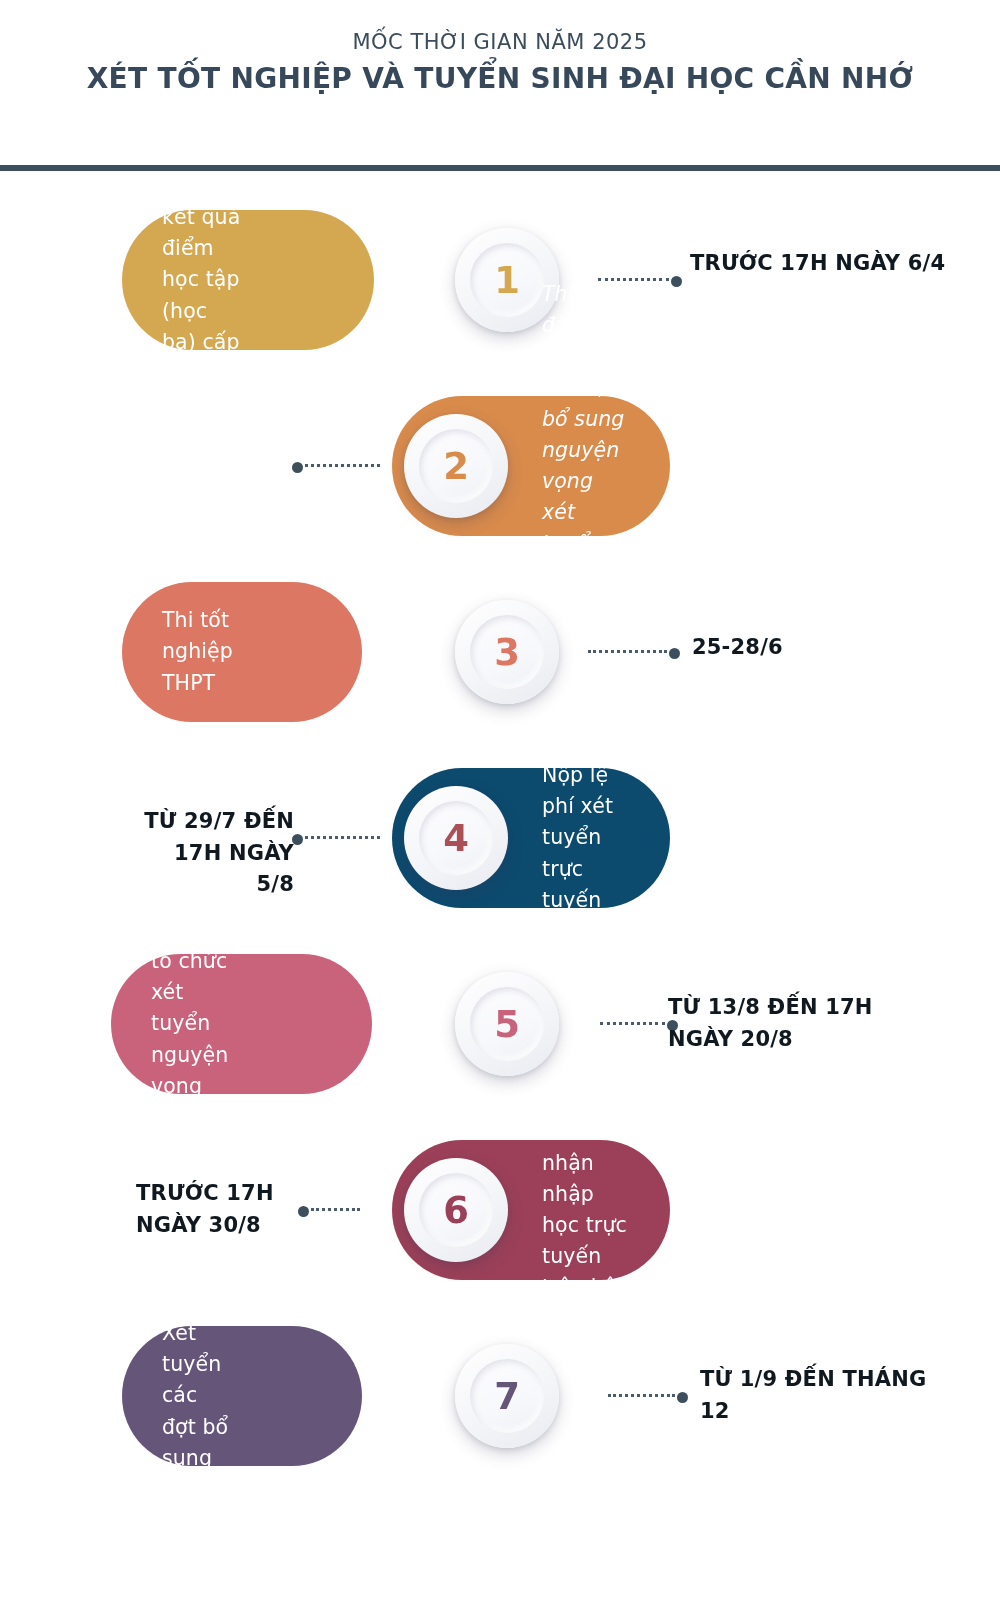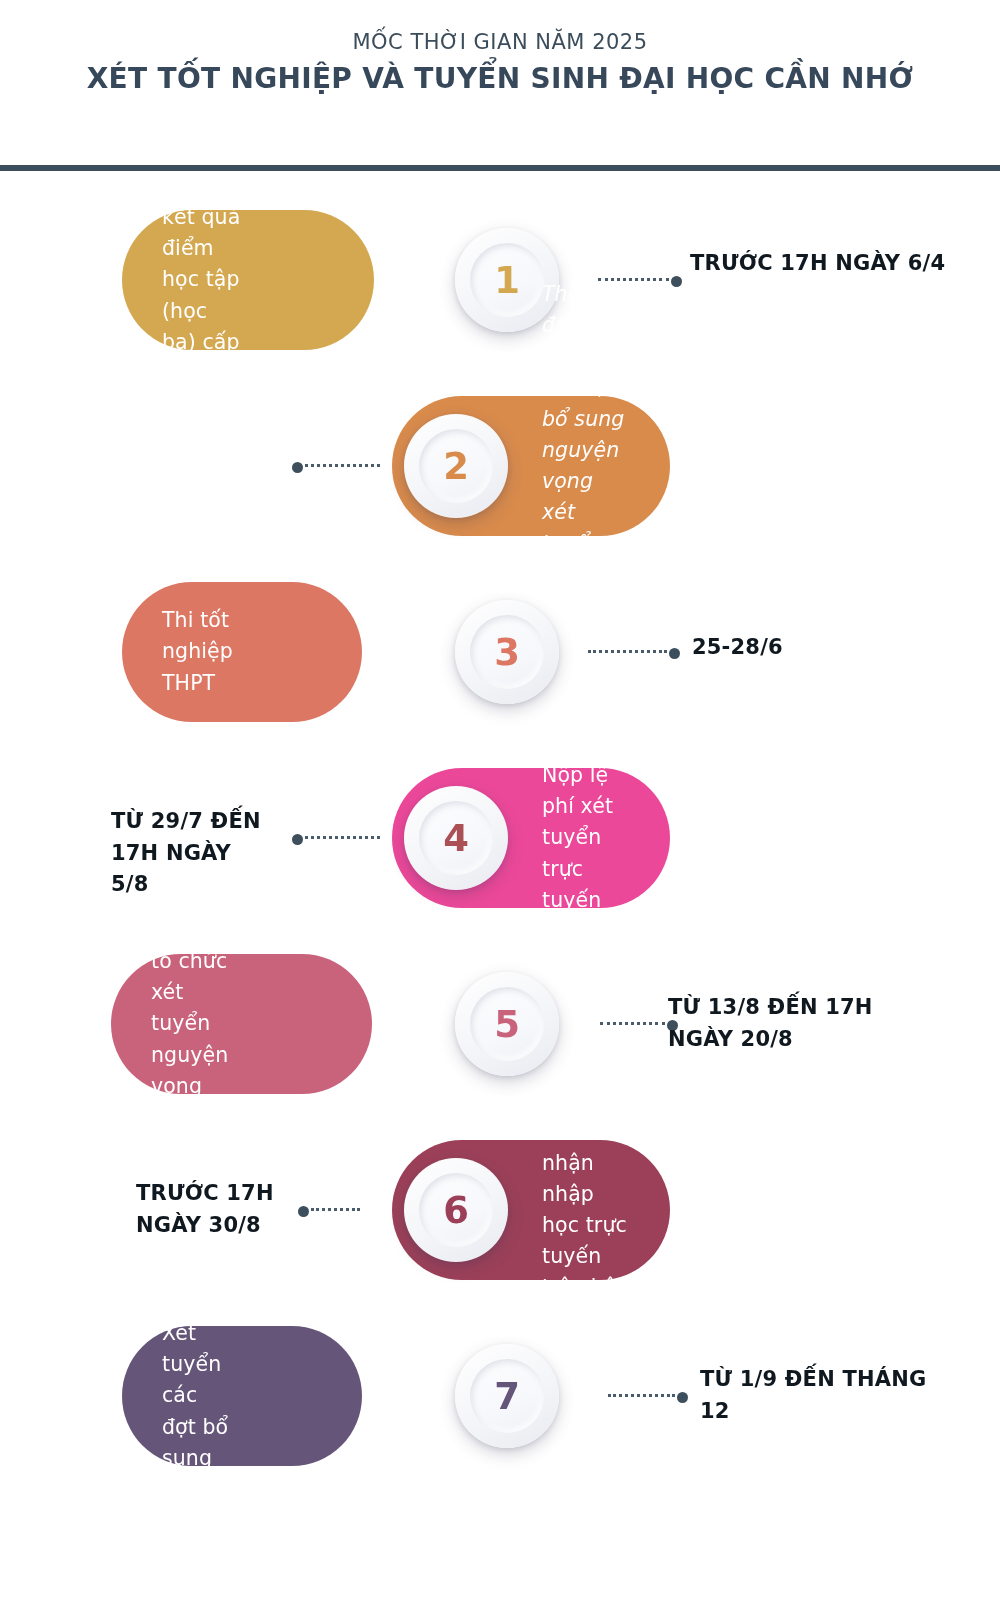--- a/index.html
+++ b/index.html
@@ -170,21 +170,21 @@
 
   .step.s2 .bar  { left: 392px; right: 122px; }
   .step.s2 .connector { left: 292px; width: 88px; }
   .step.s2 .date-label { left: 20px; padding-left: 64px; }
 
   .step.s3 .bar { left: 122px; right: 430px; }
   .step.s3 .connector { left: 588px; width: 92px; }
   .step.s3 .date-label { left: 692px; top: 64px; }
 
   .step.s4 .connector { left: 292px; width: 88px; }
-  .step.s4 .date-label { left: 17px; padding-left: 94px; }
+  .step.s4 .date-label { left: 36px; padding-left: 94px; text-align: right; }
 
   .step.s5 .bar { left: 111px; right: 420px; }
   .step.s5 .connector { left: 600px; width: 78px; }
   .step.s5 .date-label { left: 668px; }
 
   .step.s6 .connector { left: 298px; width: 62px; }
   .step.s6 .date-label { left: 20px; padding-left: 116px; }
 
   .step.s7 .bar { left: 122px; right: 430px; }
   .step.s7 .connector { left: 608px; width: 80px; }
@@ -242,21 +242,21 @@
       </div>
     </div>
     <div class="connector">
       <div class="leader"></div>
       <div class="dot"></div>
     </div>
     <div class="date-label">25-28/6</div>
   </div>
 
   <div class="step right s4">
-    <div class="bar" style="background: #ec4899;">
+    <div class="bar" style="background: #0c4a6e;">
       <div class="bar-text">Nộp lệ phí xét tuyển trực tuyến</div>
     </div>
     <div class="circle-outer">
       <div class="circle-inner">
         <span class="circle-num" style="color: rgb(171, 81, 86);">4</span>
       </div>
     </div>
     <div class="connector">
       <div class="dot"></div>
       <div class="leader"></div>

